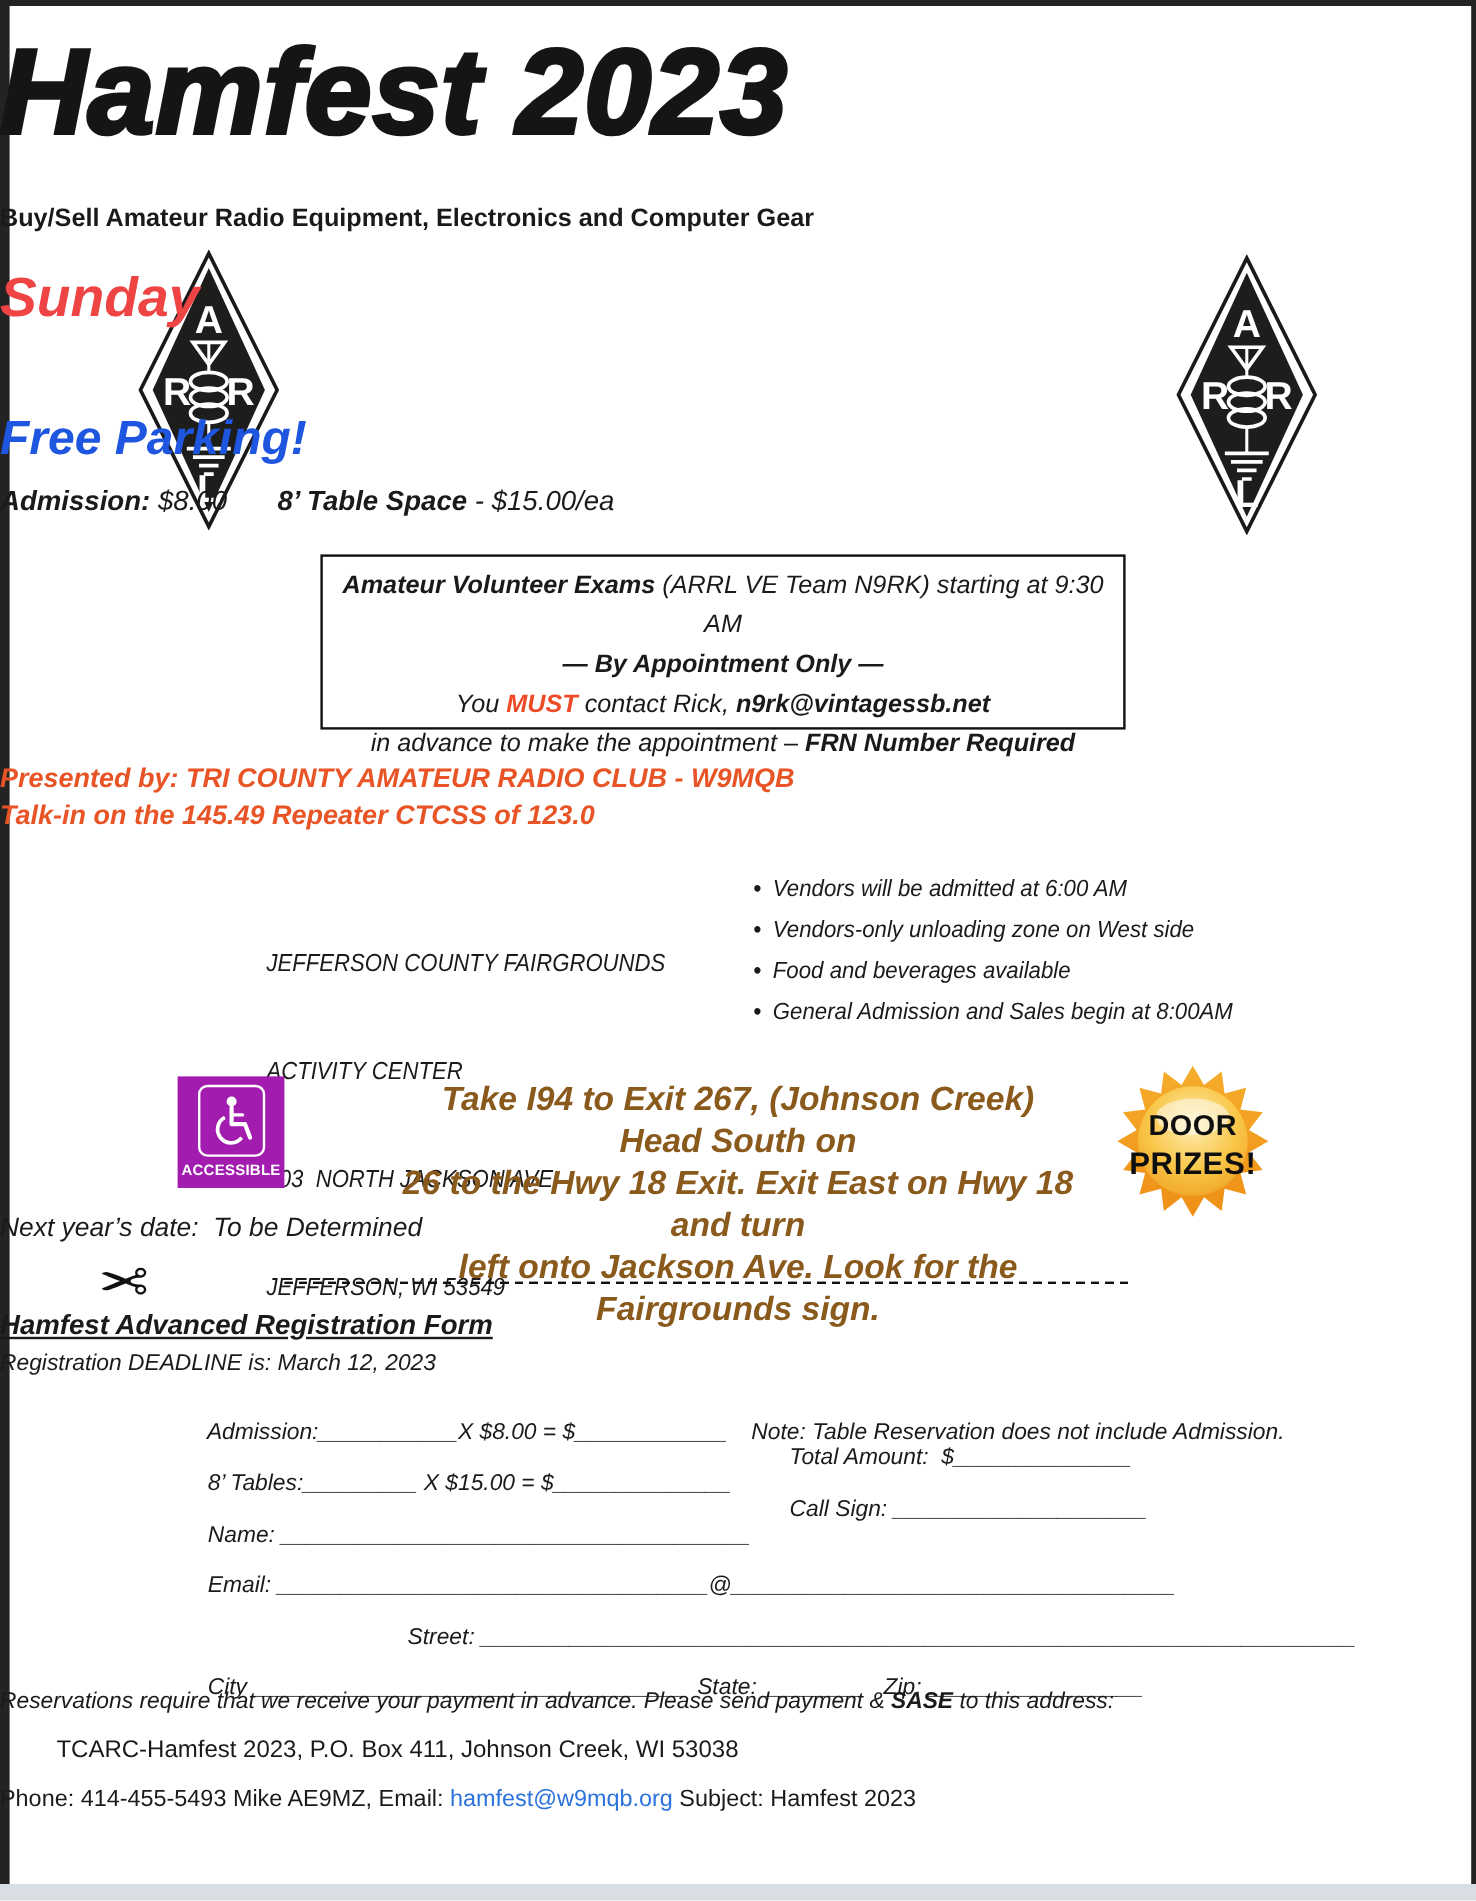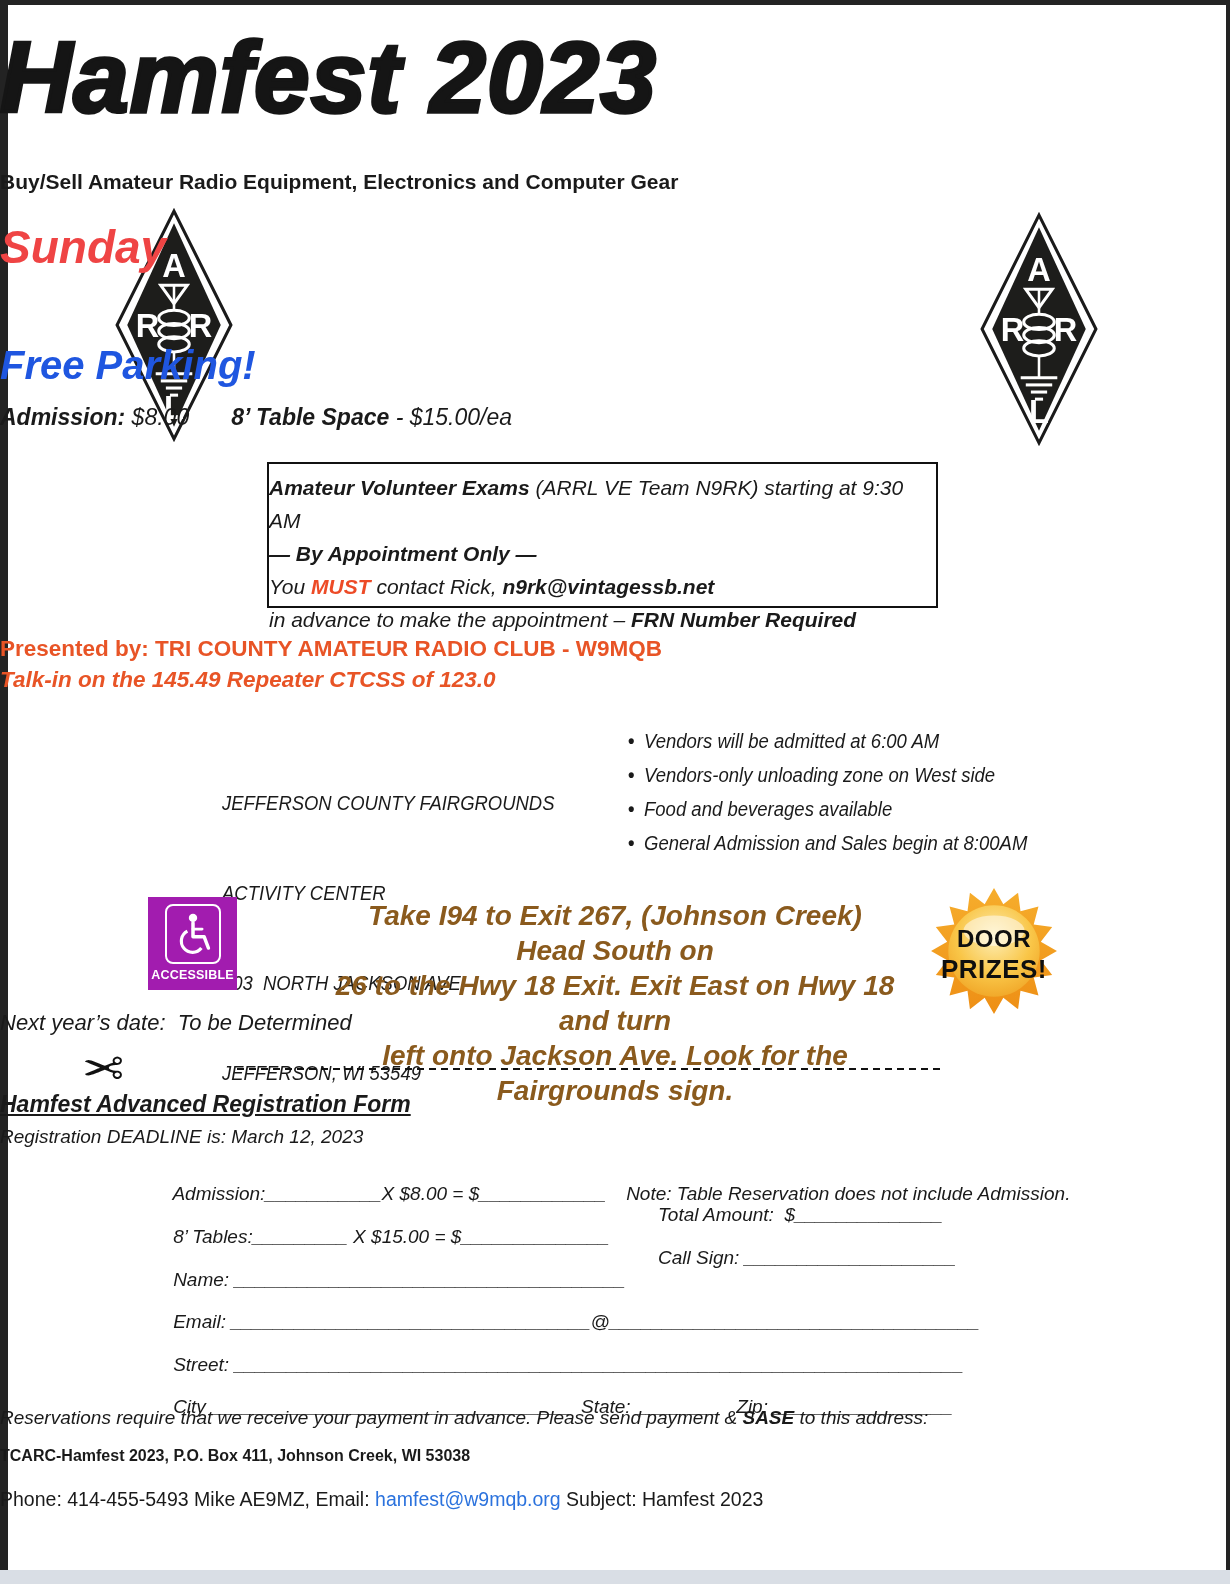--- a/index.html
+++ b/index.html
@@ -17,25 +17,25 @@
   .title{top:22px;font-size:100px;font-weight:bold;font-style:italic;letter-spacing:1px;
          color:#151515;-webkit-text-stroke:3.5px #151515;line-height:1.1;}
   .subtitle{top:170px;font-size:21px;font-weight:bold;}
   .day{top:220px;font-size:46px;font-weight:bold;font-style:italic;color:#ef4444;}
   .date{top:281px;font-size:46px;font-weight:bold;font-style:italic;color:#161616;}
   .parking{top:343px;font-size:40px;font-weight:bold;font-style:italic;color:#1f56e0;}
   .admission{top:404px;font-size:23px;font-style:italic;}
   .admission .gap{display:inline-block;width:42px;}
   
   .exam-box{left:267px;top:462px;width:671px;height:146px;border:2px solid #111;
-            box-sizing:border-box;text-align:left;font-size:21px;font-style:italic;
+            box-sizing:border-box;text-align:center;font-size:21px;font-style:italic;
             line-height:33px;padding-top:7px;}
   .must{color:#ed4b27;font-weight:bold;}
   
-  .presented1{top:636px;font-size:22.5px;font-weight:bold;color:#e85426;}
+  .presented1{top:636px;font-size:22.5px;font-weight:bold;font-style:italic;color:#e85426;}
   .presented2{top:667px;font-size:22.5px;font-weight:bold;font-style:italic;color:#e85426;}
   
   .venue{left:222px;top:728px;font-size:20.5px;font-style:italic;line-height:30px;
          transform:scaleX(0.9);transform-origin:left top;white-space:pre;}
   .bullets{left:628px;top:724px;font-size:19.5px;font-style:italic;line-height:34px;
            transform:scaleX(0.95);transform-origin:left top;}
   .bullets .bullet-item::before{content:"•";font-weight:bold;margin-right:10px;font-style:normal;}
   
   .accessible{left:148px;top:897px;width:89px;height:93px;background:#a21caf;
               display:flex;flex-direction:column;align-items:center;justify-content:flex-start;}
@@ -53,26 +53,26 @@
   .door .l2{font-size:26px;letter-spacing:0.5px;}
   .nextyear{top:1010px;font-size:22px;font-style:italic;white-space:pre;}
   
   .scissors{left:82px;top:1040px;font-size:50px;transform:scaleX(-1);color:#111;}
   .dashline{left:237px;top:1068px;width:704px;height:2px;
             background:repeating-linear-gradient(90deg,#111 0 7px,transparent 7px 12px);}
   
   .form-heading{top:1091px;font-size:23px;font-weight:bold;font-style:italic;text-decoration:underline;}
   .deadline{top:1126px;font-size:19px;font-style:italic;}
   .frow{left:152px;right:100px;font-size:19px;font-style:italic;white-space:pre;}
-  .r1{top:1161px;}.r2{top:1204px;}.r3{top:1247px;}.r4{top:1289px;}.r5{top:1332px;}.r6{top:1374px;}
+  .r1{top:1161px;}.r2{top:1204px;}.r3{top:1247px;}.r4{top:1289px;}.r5{top:1332px;text-align:right;}.r6{top:1374px;}
   .col2{position:absolute;left:506px;top:0;}  
   .note{margin-left:20px;}
   
   .footer1{top:1407px;font-size:19px;font-style:italic;}
-  .footer2{top:1447px;font-size:16px;font-weight:bold;}
+  .footer2{top:1447px;font-size:20px;font-weight:normal;padding-left:47px;}
   .footer3{top:1488px;font-size:19.5px;}
   .email-link{color:#2b72dd;text-decoration:none;}
   
   .arrl-left{left:113px;top:208px;}
   .arrl-right{left:978px;top:212px;}
 </style>
 </head>
 <body>
 
 <div class="page">

